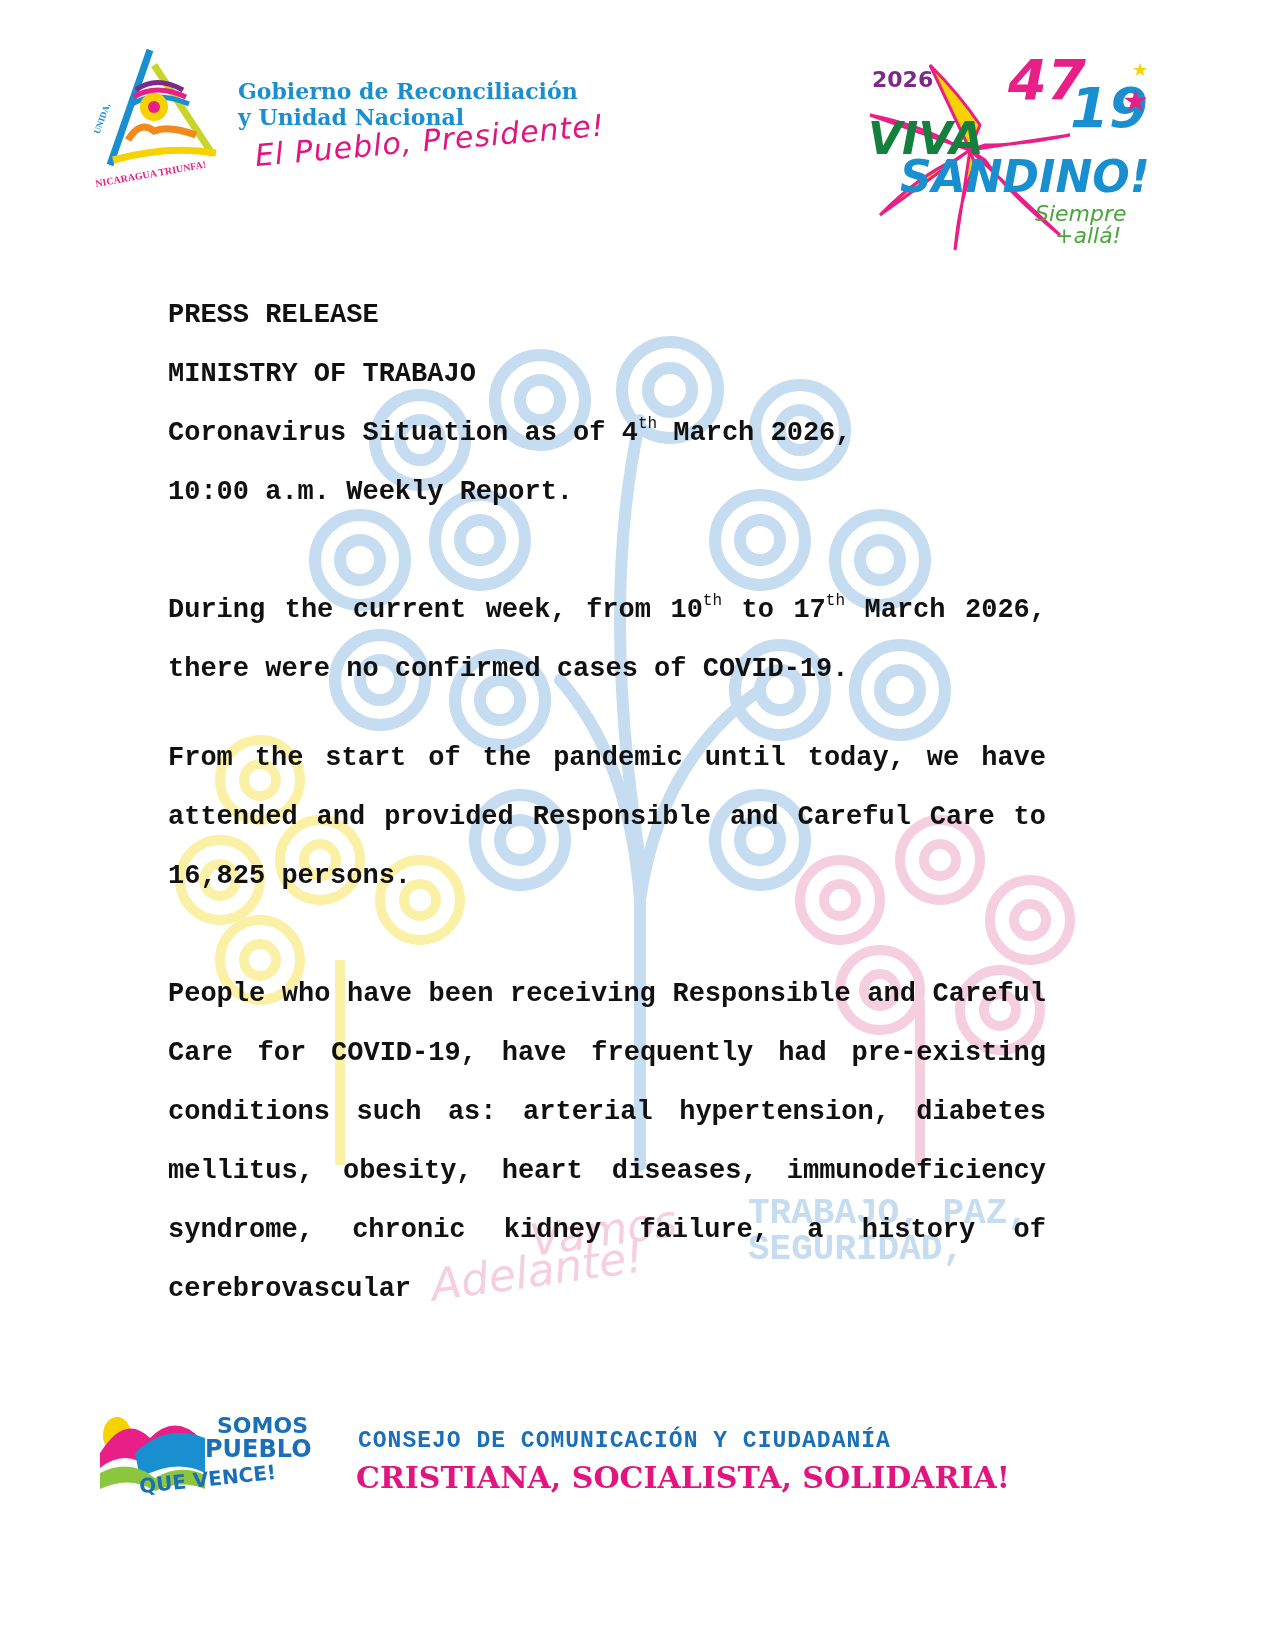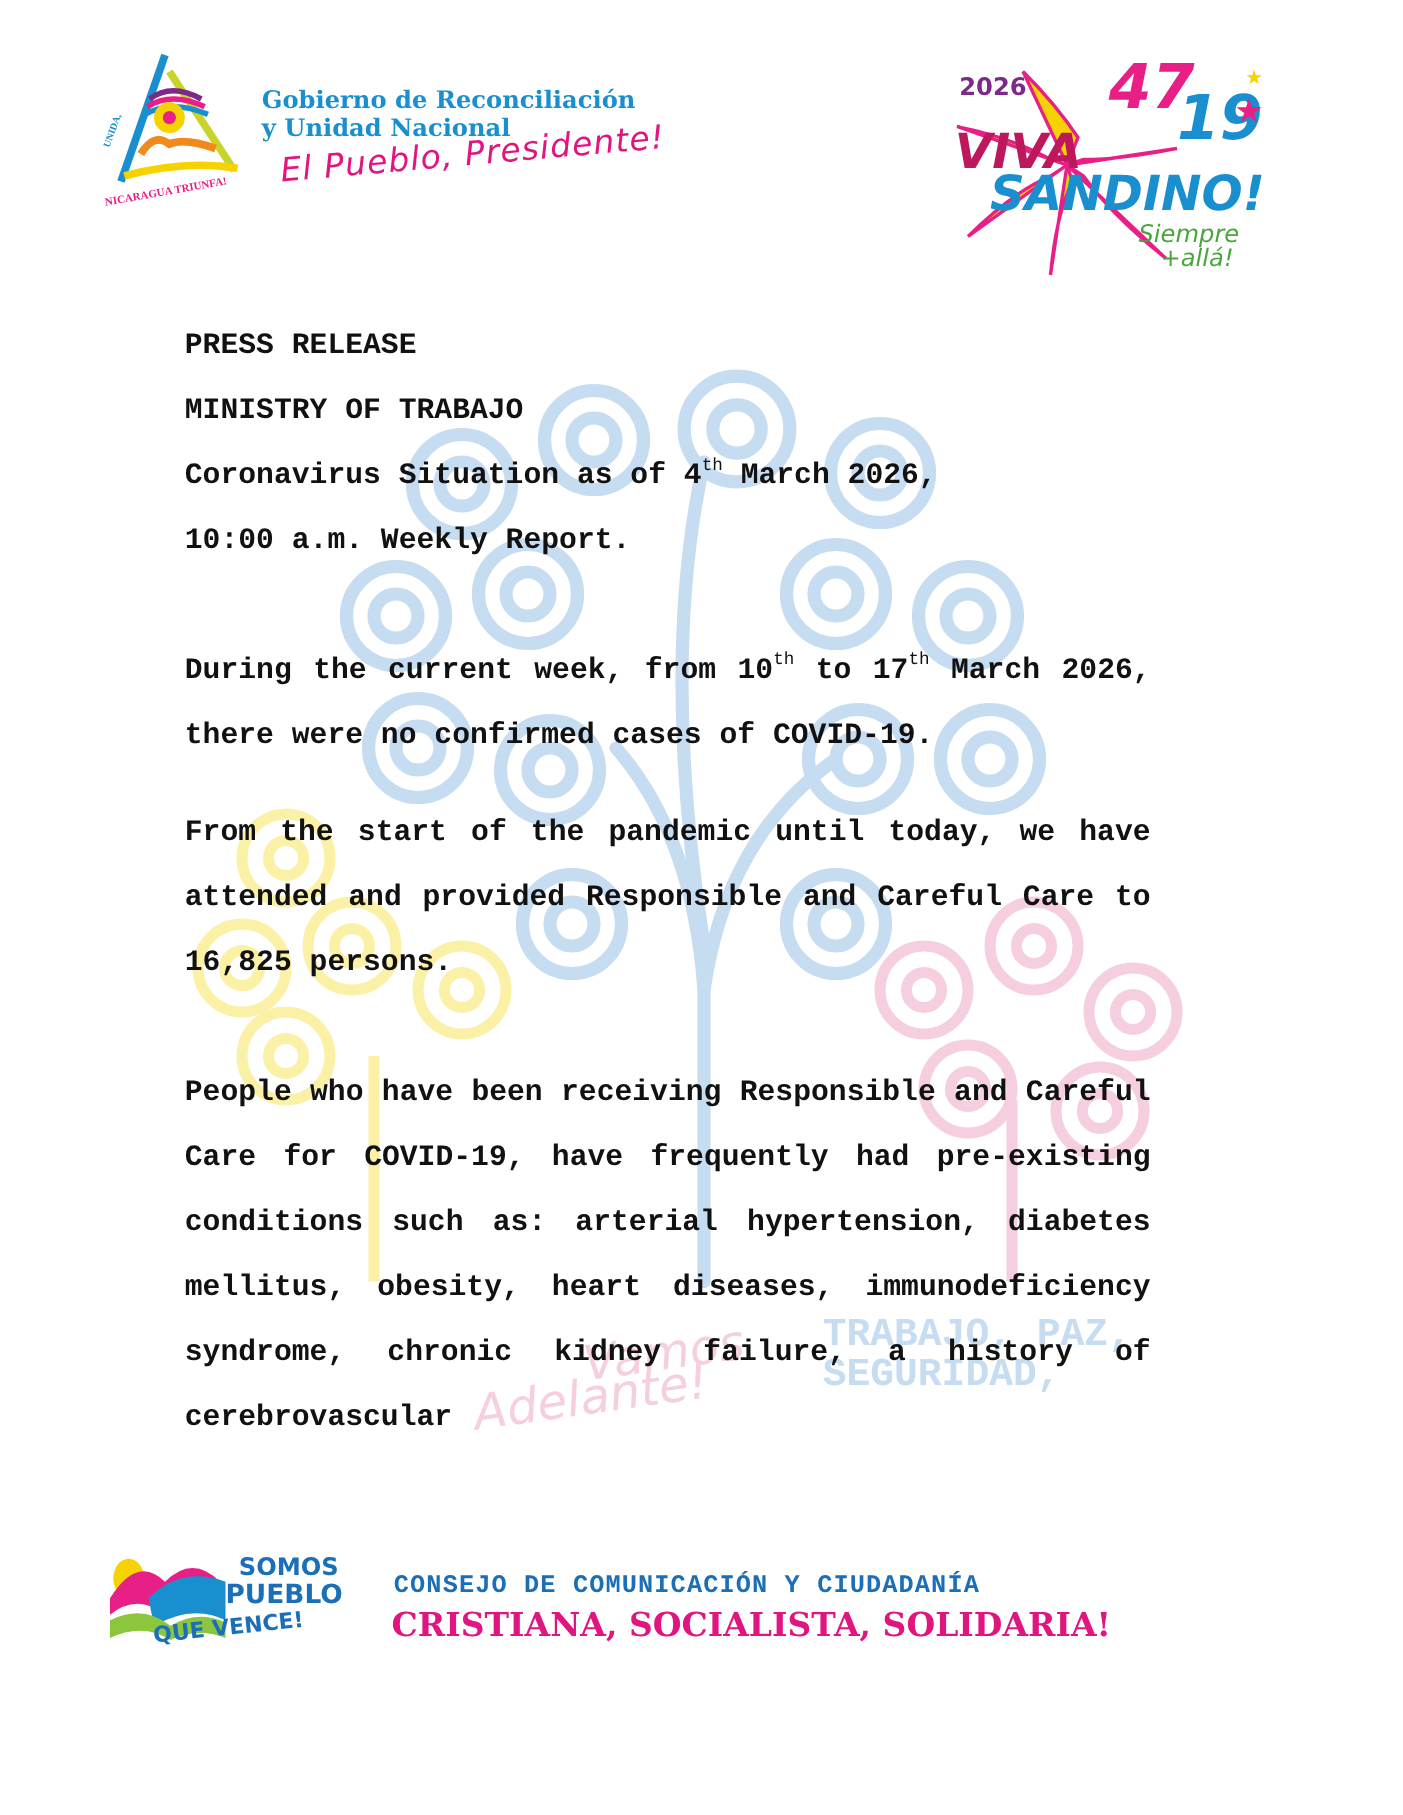--- a/index.html
+++ b/index.html
@@ -22,21 +22,21 @@
     position: absolute; left: 255px; top: 138px;
     font-family: "DejaVu Sans", sans-serif; font-style: italic;
     color: #e0157f; font-size: 30px; transform: rotate(-5deg);
     transform-origin: left center; letter-spacing: 1px;
   }
   
   .logo-right { position: absolute; left: 860px; top: 45px; width: 320px; height: 210px; }
   .lr-year { position: absolute; left: 12px; top: 22px; font-family: "DejaVu Sans", sans-serif; font-weight: bold; color: #7b2a87; font-size: 22px; }
   .lr-47 { position: absolute; left: 148px; top: 2px; font-family: "DejaVu Sans", sans-serif; font-weight: bold; font-style: italic; color: #e71f86; font-size: 56px; }
   .lr-19 { position: absolute; left: 210px; top: 30px; font-family: "DejaVu Sans", sans-serif; font-weight: bold; font-style: italic; color: #1a8fd0; font-size: 56px; }
-  .lr-viva { position: absolute; left: 8px; top: 72px; font-family: "DejaVu Sans", sans-serif; font-weight: bold; font-style: italic; color: #be185d; font-size: 44px; line-height: 44px; }
+  .lr-viva { position: absolute; left: 8px; top: 72px; font-family: "DejaVu Sans", sans-serif; font-weight: bold; font-style: italic; color: #15803d; font-size: 44px; line-height: 44px; }
   .lr-sandino { position: absolute; left: 40px; top: 110px; font-family: "DejaVu Sans", sans-serif; font-weight: bold; font-style: italic; color: #1a8fd0; font-size: 44px; line-height: 44px; }
   .lr-siempre { position: absolute; left: 175px; top: 158px; font-family: "DejaVu Sans", sans-serif; font-style: italic; color: #4aa63c; font-size: 22px; line-height: 22px; }
   .lr-star { position: absolute; color: #e71f86; font-size: 30px; left: 262px; top: 38px; }
   .lr-star2 { position: absolute; color: #f6d200; font-size: 18px; left: 272px; top: 14px; }
 
   
   .content {
     position: absolute; left: 168px; top: 286px; width: 878px;
     font-family: "Liberation Mono", "DejaVu Sans Mono", monospace;
     font-weight: bold; font-size: 27px; color: #111111;

